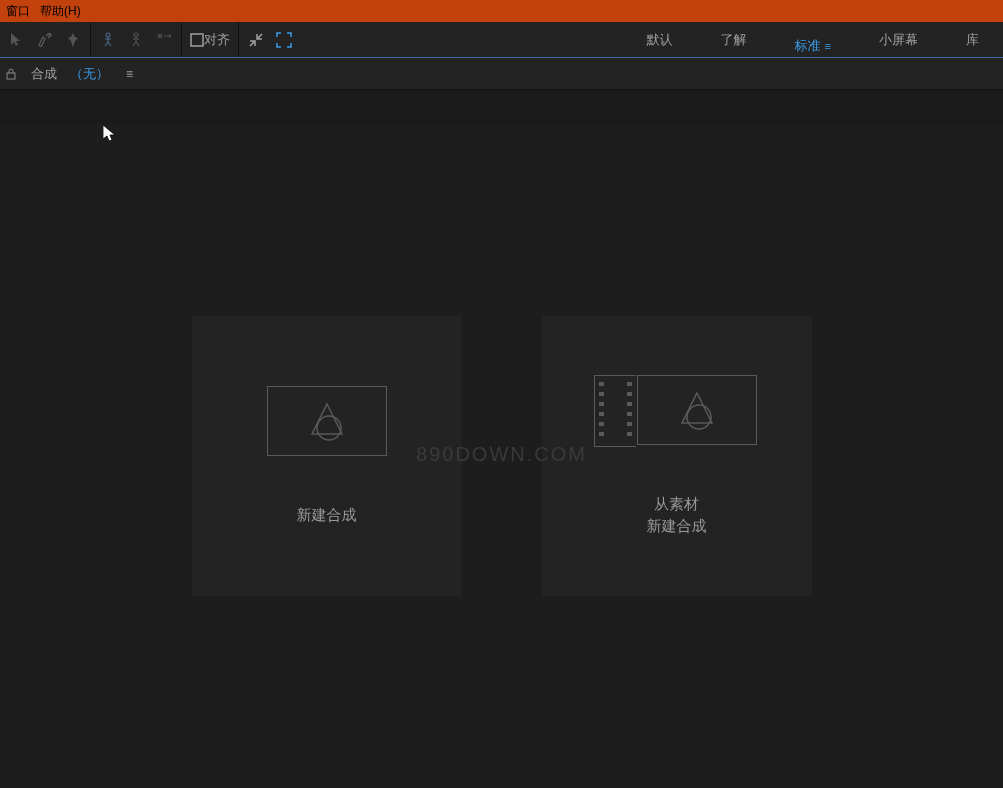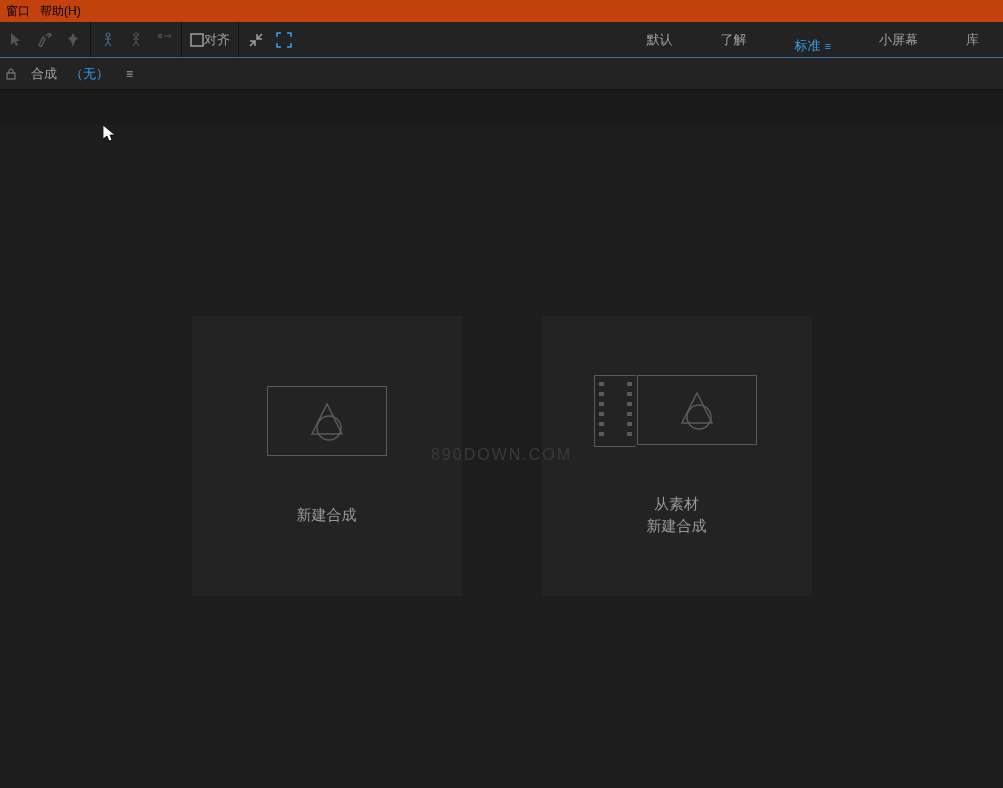--- a/index.html
+++ b/index.html
@@ -163,21 +163,21 @@
       left: 50%;
       top: 50%;
       transform: translate(-50%, -62%);
       text-align: center;
       color: #3a3a3a;
       pointer-events: none;
       z-index: 5;
       letter-spacing: 1px;
     }
     .watermark-main { font-size: 28px; font-weight: bold; }
-    .watermark-sub { font-size: 16px; margin-top: 2px; letter-spacing: 2px; }
+    .watermark-sub { font-size: 20px; margin-top: 2px; letter-spacing: 2px; }
     .cursor {
       position: absolute;
       left: 103px;
       top: 125px;
       width: 14px;
       height: 18px;
       pointer-events: none;
       z-index: 100;
     }
   </style>

